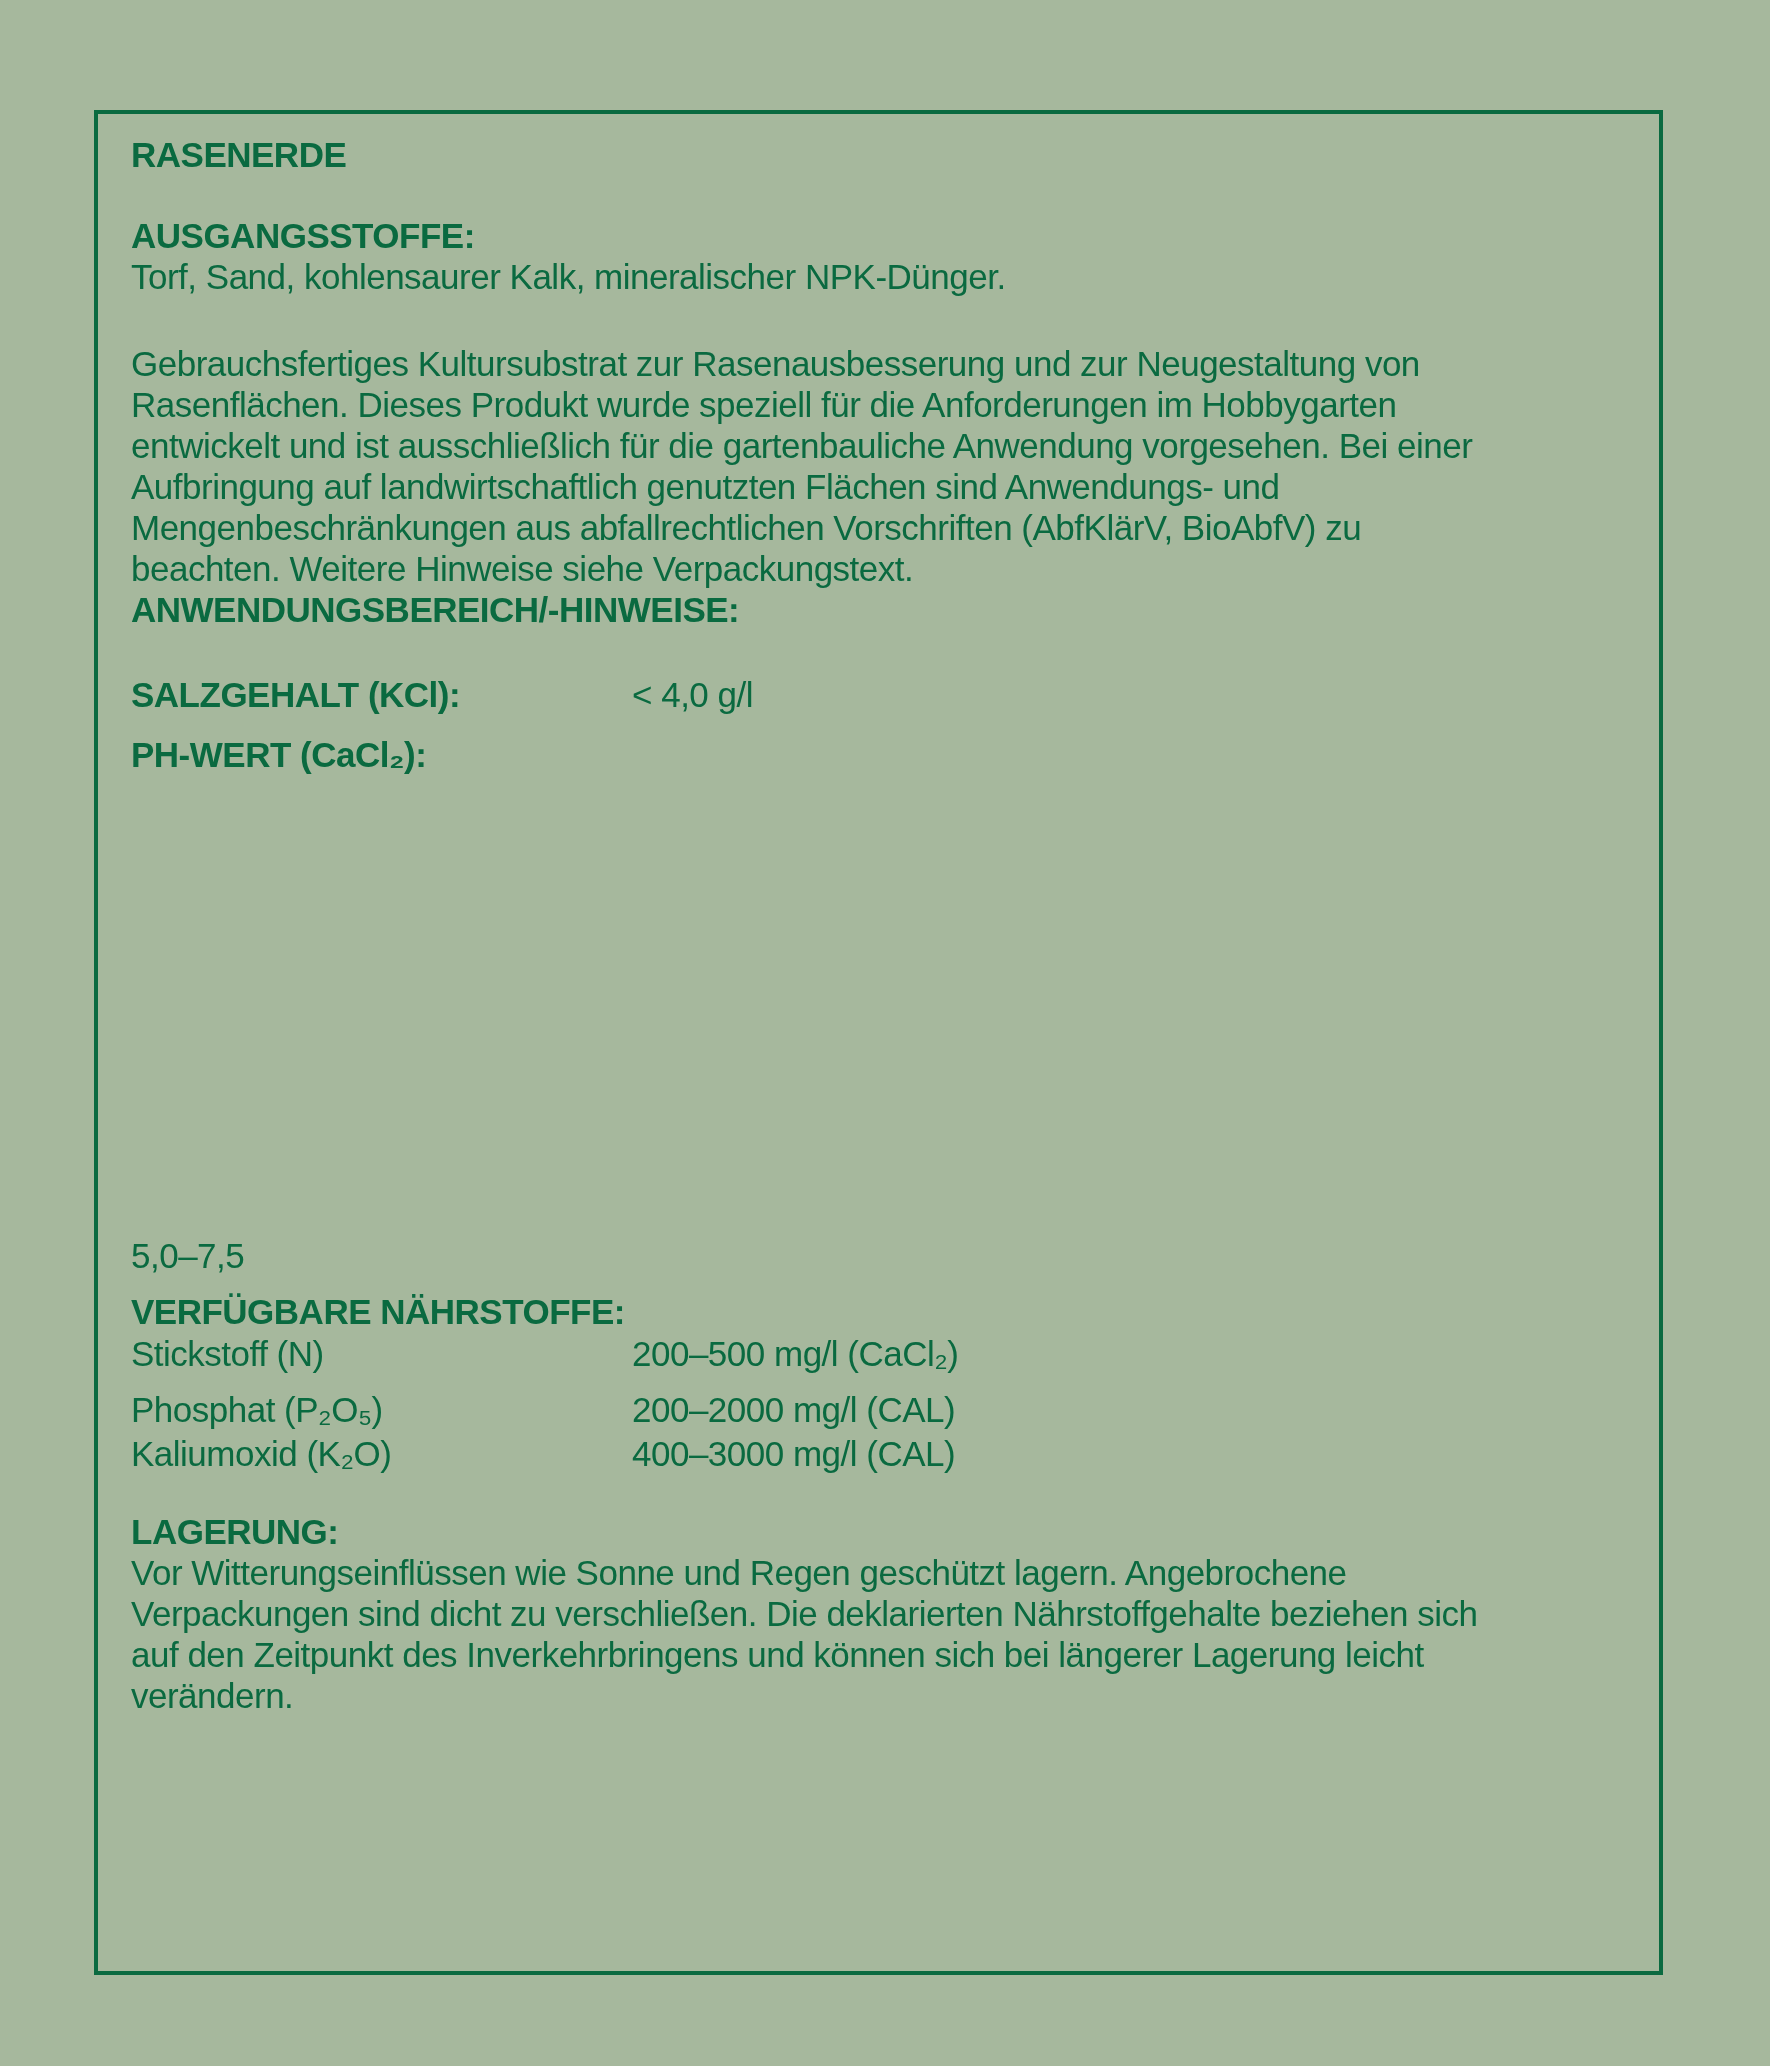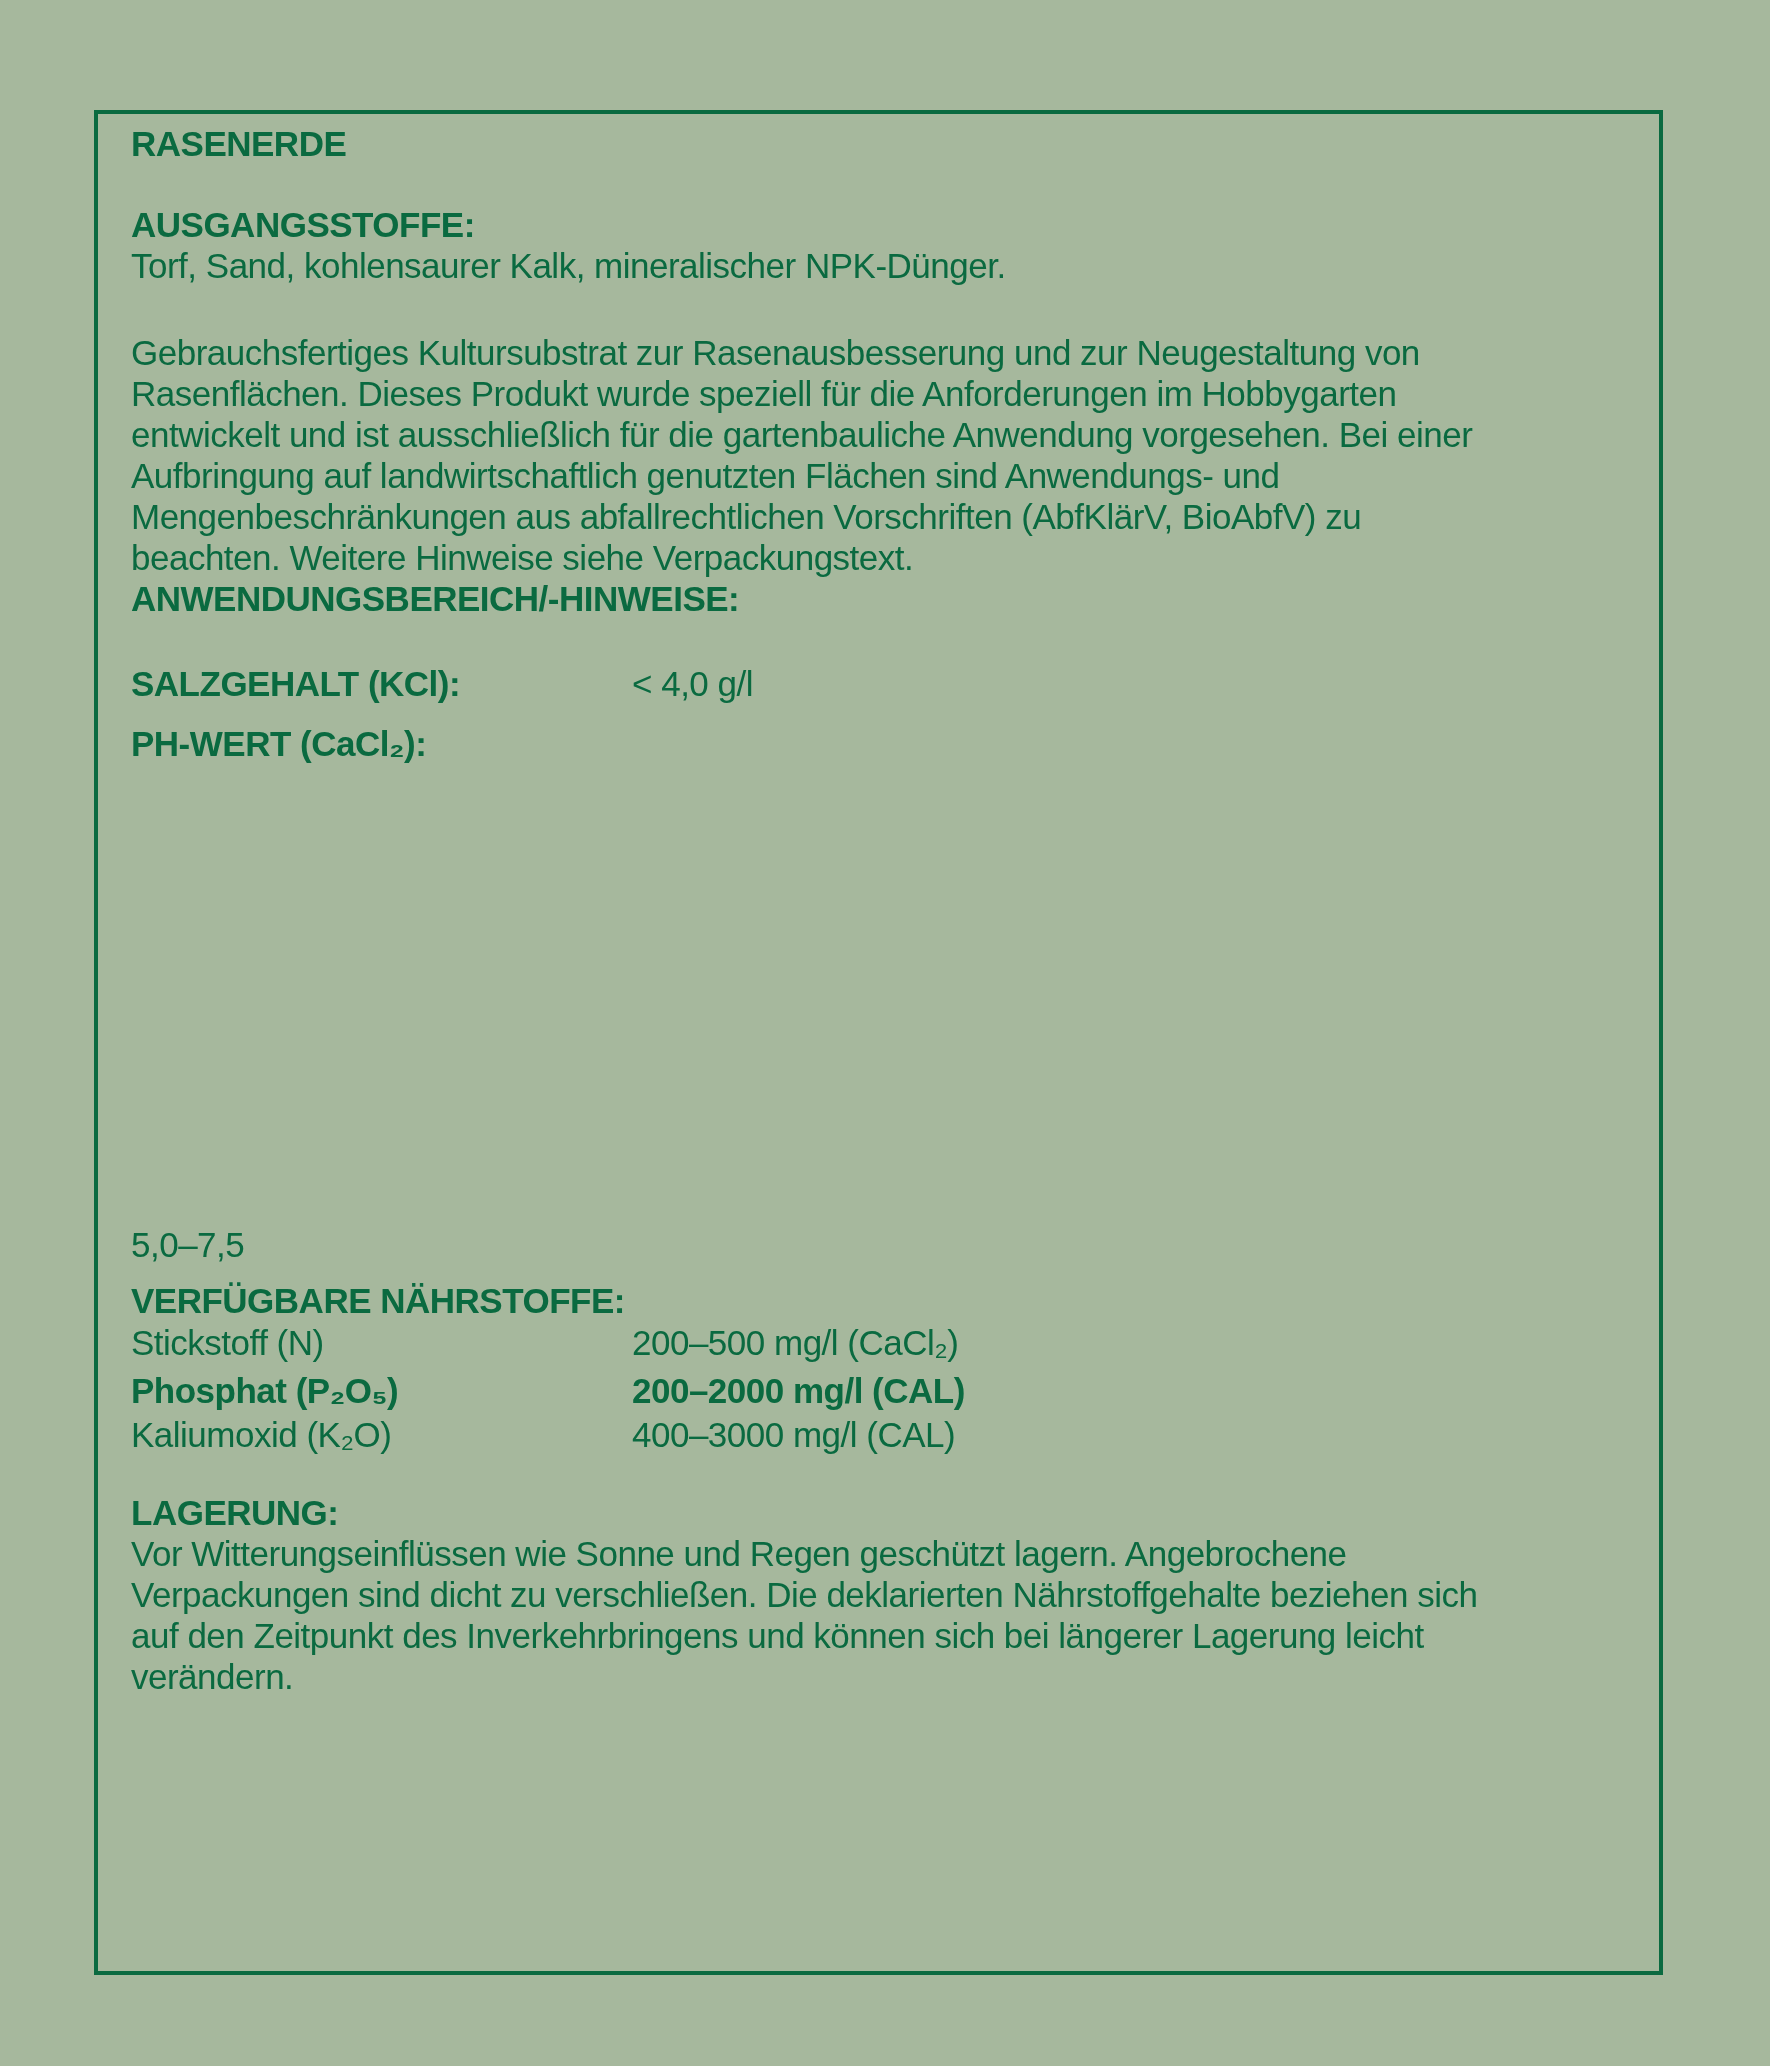--- a/index.html
+++ b/index.html
@@ -20,21 +20,21 @@
     box-sizing: border-box;
     left: 94px;
     top: 110px;
     width: 1569px;
     height: 1865px;
     border: 4.6px solid var(--ink, #0a6a40);
   }
   .content {
     position: absolute;
     left: 33px;
-    top: 9px;
+    top: 20px;
     width: 1503px;
   }
   .line {
     font-size: 35px;
     line-height: 41px;
     letter-spacing: -0.5px;
     white-space: pre;
   }
   .para {
     white-space: pre-line;
@@ -78,21 +78,21 @@
       <div class="line v">5,0–7,5</div>
     </div>
 
     <div class="line bold" style="margin-top:14.8px;">VERFÜGBARE NÄHRSTOFFE:</div>
 
     <div class="row" style="margin-top:1.4px;">
       <div class="line k">Stickstoff (N)</div>
       <div class="line v">200–500 mg/l (CaCl₂)</div>
     </div>
 
-    <div class="row" style="margin-top:7px;font-weight:bold;">
+    <div class="row" style="margin-top:15px;">
       <div class="line k">Phosphat (P₂O₅)</div>
       <div class="line v">200–2000 mg/l (CAL)</div>
     </div>
 
     <div class="row" style="margin-top:3.2px;">
       <div class="line k">Kaliumoxid (K₂O)</div>
       <div class="line v">400–3000 mg/l (CAL)</div>
     </div>
 
     <div style="margin-top:37px;">

